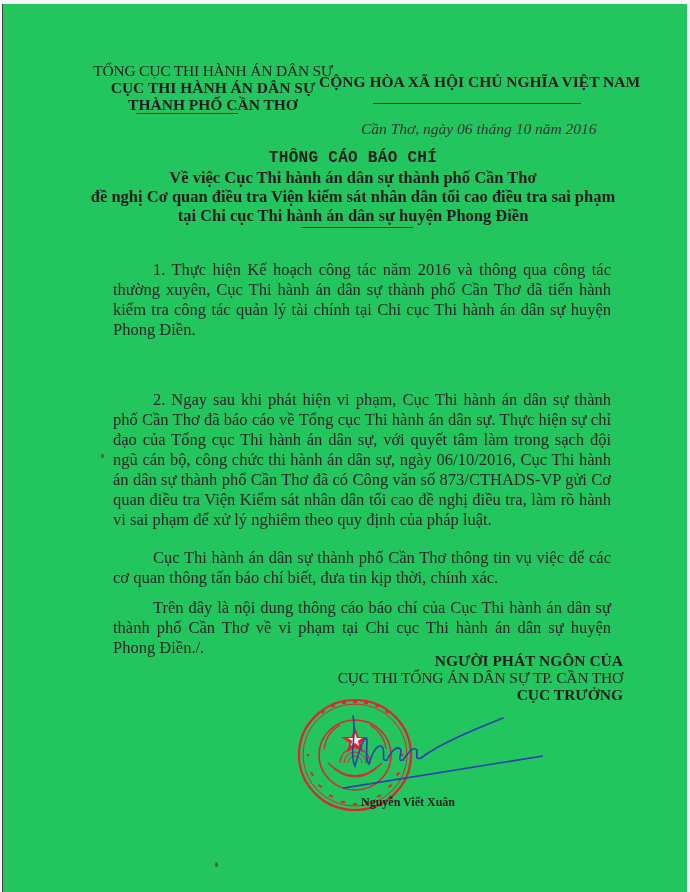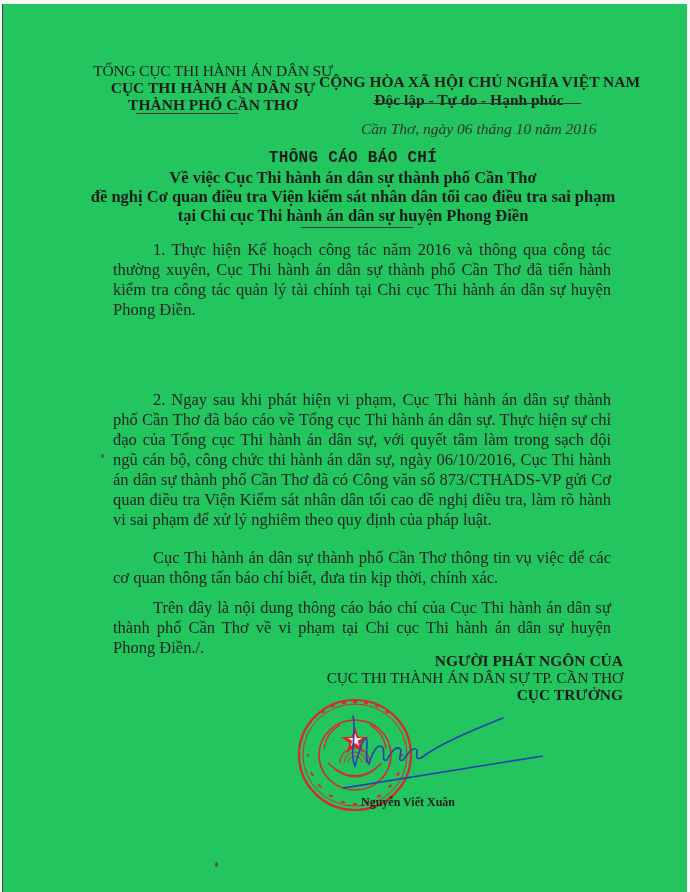--- a/index.html
+++ b/index.html
@@ -20,21 +20,21 @@
   .hdr-left .l1 { font-weight: normal; letter-spacing: -0.2px; }
   .hdr-left .l2, .hdr-left .l3 { font-weight: bold; }
   .hdr-right { left: 316px; top: 69px; width: 300px; text-align: center; line-height: 18px; font-size: 15.5px; font-weight: bold; }
   .rule { position: absolute; height: 1px; background: #333; }
   .date { left: 358px; top: 116px; font-style: italic; font-size: 15.5px; color: #333; }
   .title-block { left: 40px; top: 145px; width: 620px; text-align: center; font-weight: bold; font-size: 16.5px; line-height: 19px; }
   .title-block .t1 { font-size: 16px; letter-spacing: 0.3px; font-family: Liberation Mono, monospace; }
   .body { position: absolute; left: 110px; width: 498px; font-size: 16.5px; line-height: 20px; text-align: justify; color: #262626; }
   .body p { margin: 0; text-indent: 40px; }
   .body p.j { text-align-last: left; }
-  .p1 { top: 236px; }
+  .p1 { top: 256px; }
   .p2 { top: 311px; }
   .p3 { top: 386px; }
   .p4 { top: 544px; }
   .p5 { top: 594px; }
   .sign-block { left: 240px; top: 648px; width: 380px; text-align: right; font-weight: bold; font-size: 15.5px; line-height: 17px; }
   .sign-block .s2 { font-weight: normal; letter-spacing: -0.2px; }
   .sign-block .s3 { font-weight: bold; }
   .signer { left: 358px; top: 791px; font-weight: bold; font-size: 12px; }
   .seal { position: absolute; left: 293px; top: 693px; width: 118px; height: 116px; }
   .signature { position: absolute; left: 340px; top: 700px; width: 200px; height: 100px; }
@@ -47,21 +47,20 @@
 
   <div class="abs hdr-left">
     <div class="l1">TỔNG CỤC THI HÀNH ÁN DÂN SỰ</div>
     <div class="l2">CỤC THI HÀNH ÁN DÂN SỰ</div>
     <div class="l3">THÀNH PHỐ CẦN THƠ</div>
   </div>
   <div class="rule" style="left:133px; top:109px; width:102px;"></div>
 
   <div class="abs hdr-right">
     <div>CỘNG HÒA XÃ HỘI CHỦ NGHĨA VIỆT NAM</div>
-    <div>Độc lập - Tự do - Hạnh phúc</div>
   </div>
   <div class="rule" style="left:370px; top:99px; width:208px;"></div>
 
   <div class="abs date">Cần Thơ, ngày 06 tháng 10 năm 2016</div>
 
   <div class="abs title-block">
     <div class="t1">THÔNG CÁO BÁO CHÍ</div>
     <div>Về việc Cục Thi hành án dân sự thành phố Cần Thơ</div>
     <div>đề nghị Cơ quan điều tra Viện kiểm sát nhân dân tối cao điều tra sai phạm</div>
     <div>tại Chi cục Thi hành án dân sự huyện Phong Điền</div>
@@ -76,21 +75,21 @@
   </div>
   <div class="body p4">
     <p class="j">Cục Thi hành án dân sự thành phố Cần Thơ thông tin vụ việc để các cơ quan thông tấn báo chí biết, đưa tin kịp thời, chính xác.</p>
   </div>
   <div class="body p5">
     <p class="j">Trên đây là nội dung thông cáo báo chí của Cục Thi hành án dân sự thành phố Cần Thơ về vi phạm tại Chi cục Thi hành án dân sự huyện Phong Điền./.</p>
   </div>
 
   <div class="abs sign-block">
     <div>NGƯỜI PHÁT NGÔN CỦA</div>
-    <div class="s2">CỤC THI THÀNH ÁN DÂN SỰ TP. CẦN THƠ</div>
+    <div class="s2">CỤC THI TỔNG ÁN DÂN SỰ TP. CẦN THƠ</div>
     <div class="s3">CỤC TRƯỞNG</div>
   </div>
 
   <svg class="seal" viewBox="0 0 118 116">
     <g fill="none" stroke="#e0242e">
       <ellipse cx="59" cy="58" rx="56" ry="55" stroke-width="2.2"></ellipse>
       <ellipse cx="59" cy="58" rx="52" ry="51" stroke-width="1"></ellipse>
       <ellipse cx="59" cy="58" rx="36" ry="35" stroke-width="1.6"></ellipse>
       <path d="M32 66 Q59 92 86 66" stroke-width="1.4"></path>
       <path d="M38 72 Q59 88 80 72" stroke-width="1"></path>

